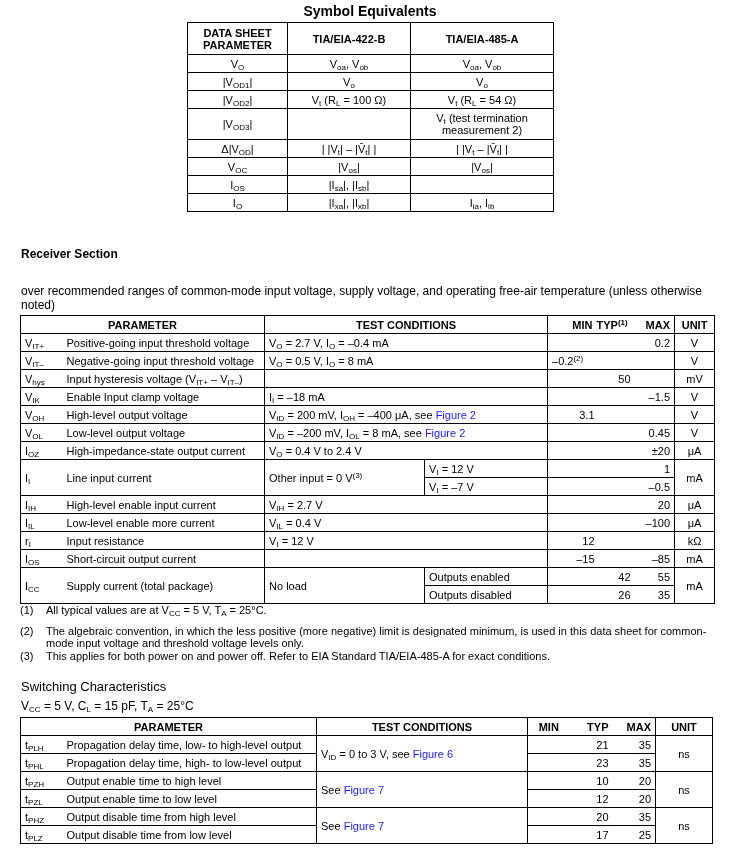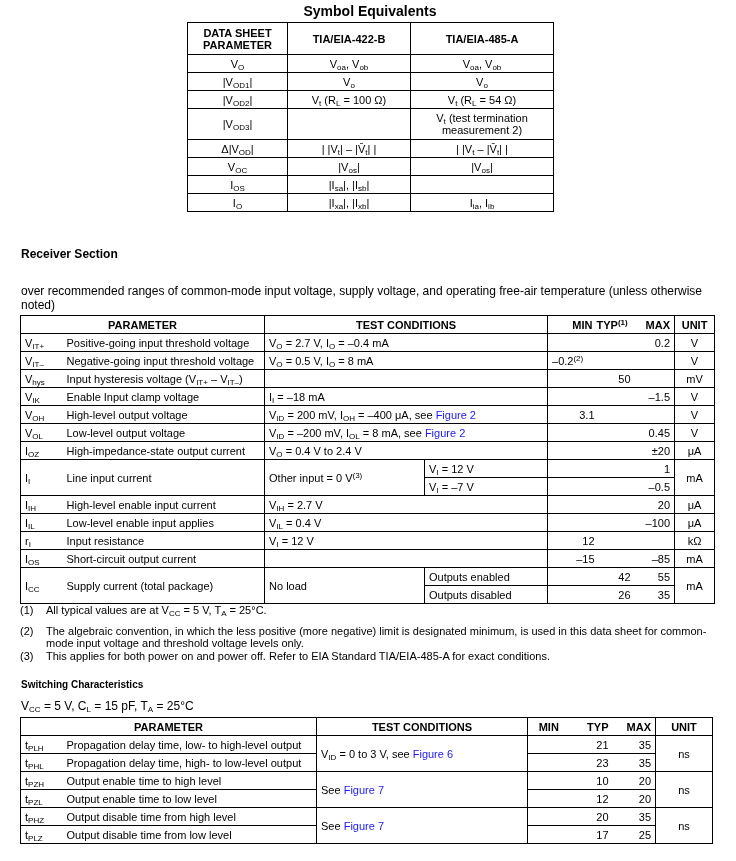--- a/index.html
+++ b/index.html
@@ -31,21 +31,21 @@
   #rx-table td.norgt { border-right: none; }
   #rx-table tr.hdr td { font-weight: bold; text-align: center; }
   #rx-table td.c { text-align: center; }
   #rx-table td.r { text-align: right; }
 
   .fn { left: 20px; font-size: 11px; line-height: 12px; }
   .fn .num { display: inline-block; width: 26px; }
   .fn .txt { display: inline-block; vertical-align: top; width: 665px; }
 
   
-  #sw-title { left: 21px; top: 679px; font-weight: bold; font-size: 10px; }
+  #sw-title { left: 21px; top: 679px; font-weight: normal; font-size: 13px; }
   #sw-cond { left: 21px; top: 699px; font-size: 12px; }
   #sw-table { left: 20px; top: 717px; width: 692px; }
   #sw-table td { border: 1px solid #000; height: 17px; font-size: 11px; }
   #sw-table tr.hdr td { font-weight: bold; text-align: center; }
   #sw-table td.c { text-align: center; }
   #sw-table td.r { text-align: right; }
   #sw-table td.noside { border-left: none; }
   #sw-table td.norgt { border-right: none; }
 </style>
 </head>
@@ -215,21 +215,21 @@
         <td class="norgt">I<sub>IH</sub></td>
         <td class="noside">High-level enable input current</td>
         <td colspan="2">V<sub>IH</sub> = 2.7 V</td>
         <td style="text-align:left" class="norgt"></td>
         <td class="noside norgt r"></td>
         <td class="noside r">20</td>
         <td class="c">μA</td>
       </tr>
       <tr>
         <td class="norgt">I<sub>IL</sub></td>
-        <td class="noside">Low-level enable input applies</td>
+        <td class="noside">Low-level enable more current</td>
         <td colspan="2">V<sub>IL</sub> = 0.4 V</td>
         <td style="text-align:left" class="norgt"></td>
         <td class="noside norgt r"></td>
         <td class="noside r">–100</td>
         <td class="c">μA</td>
       </tr>
       <tr>
         <td class="norgt">r<sub>I</sub></td>
         <td class="noside">Input resistance</td>
         <td colspan="2">V<sub>I</sub> = 12 V</td>

